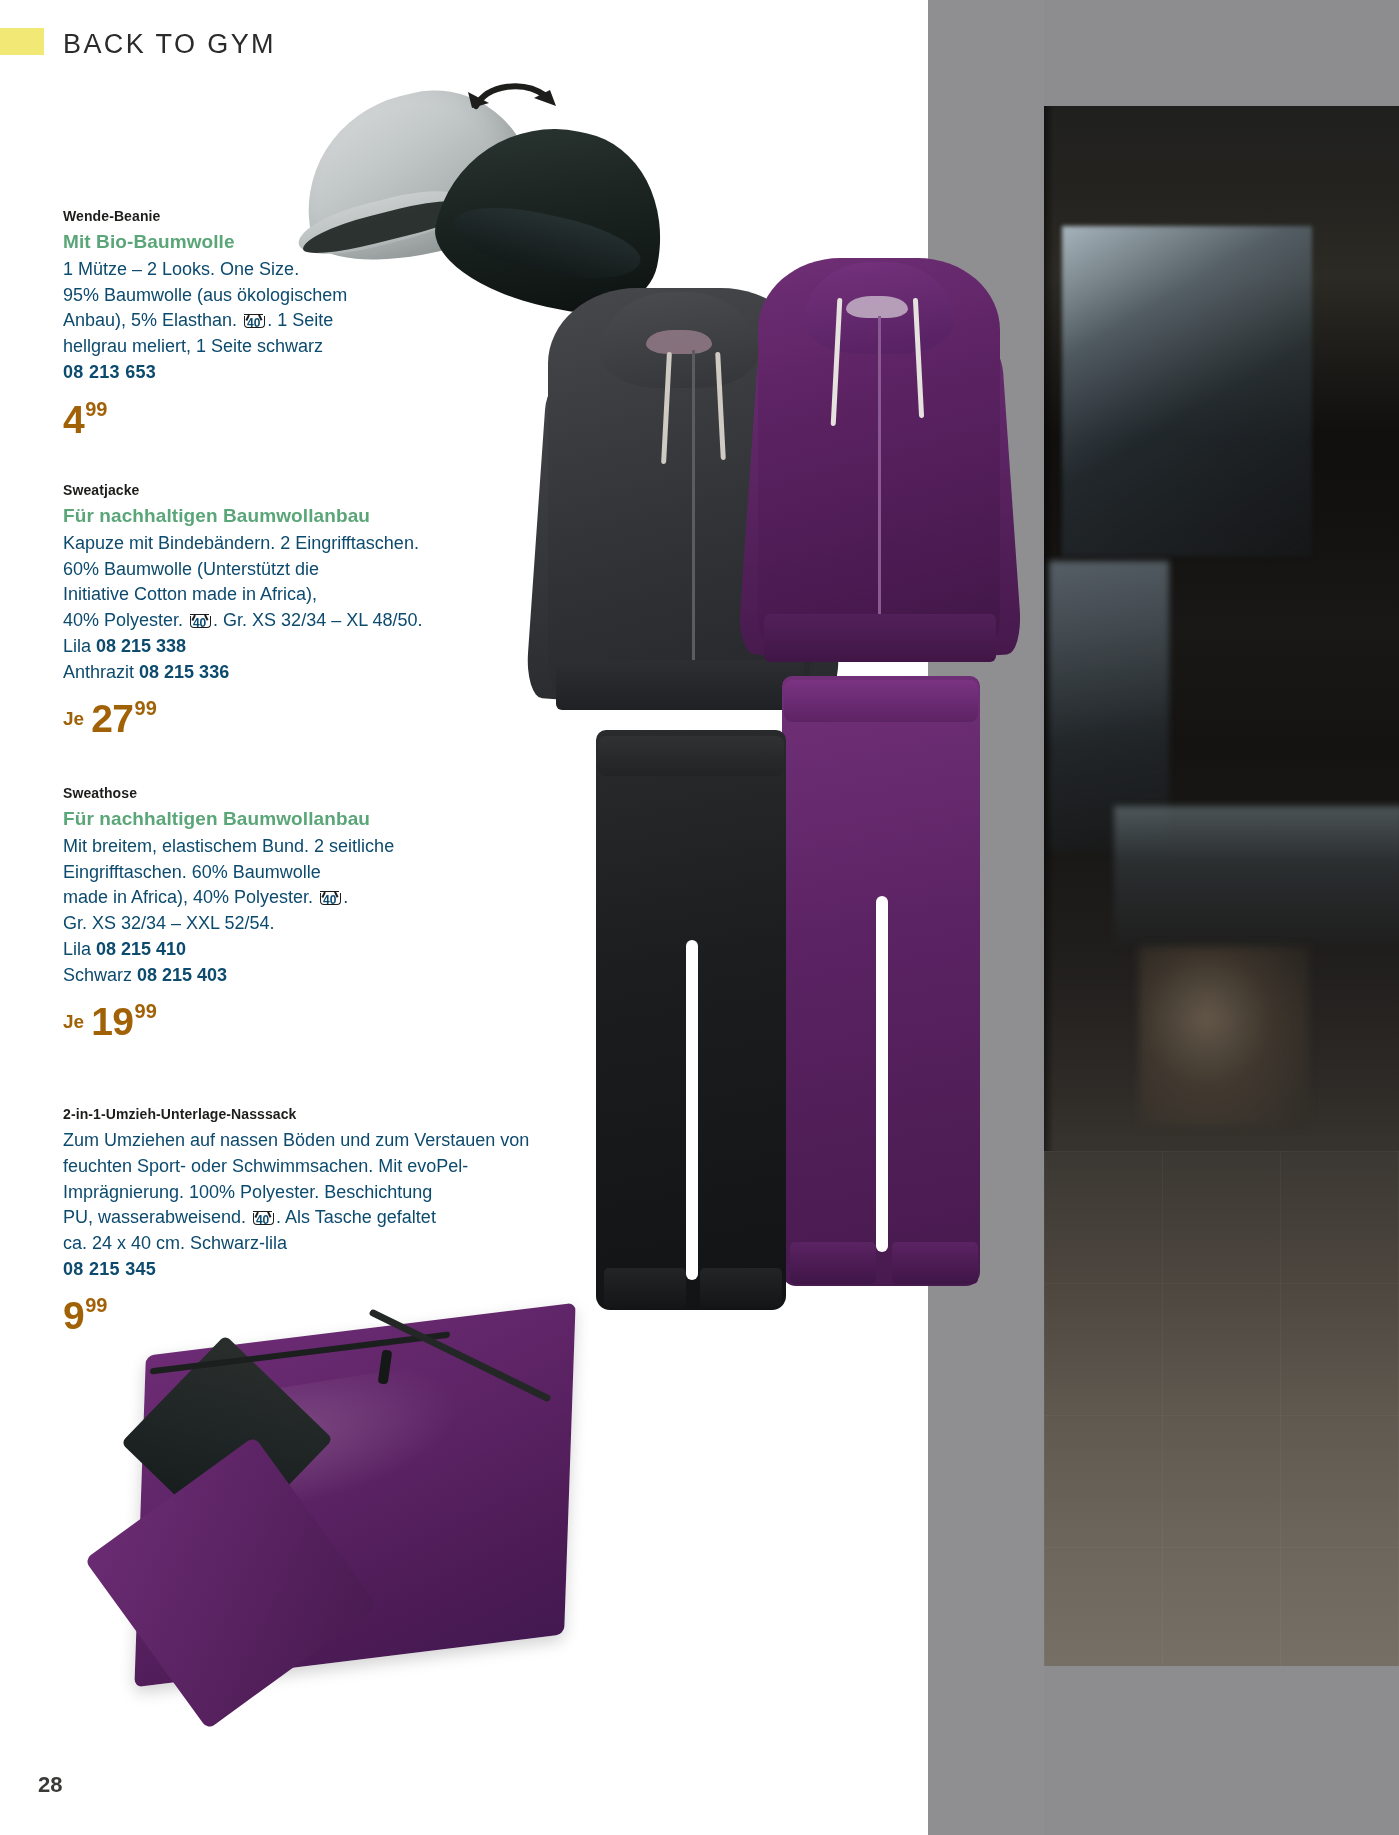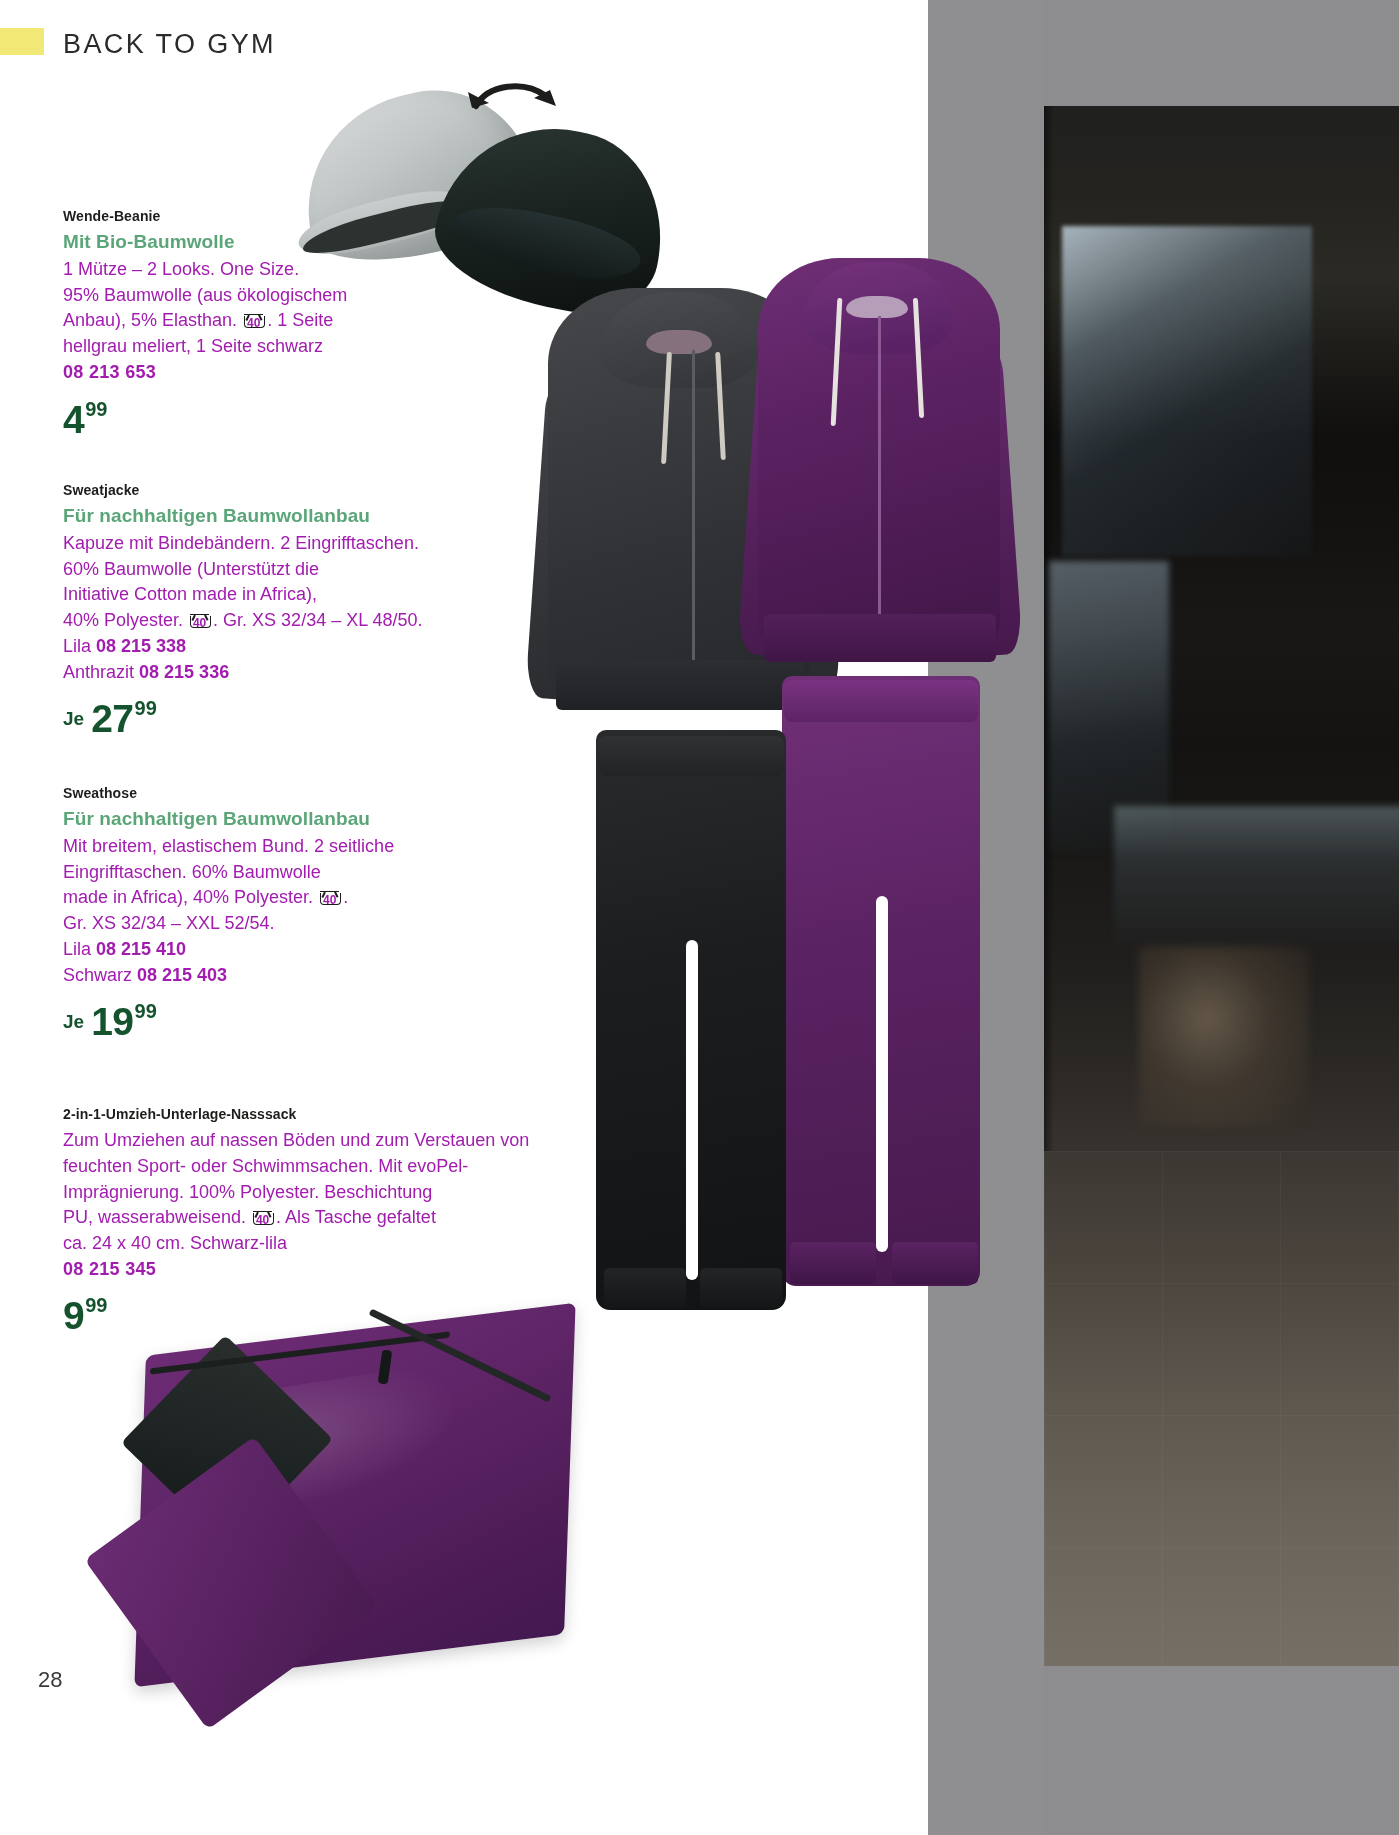--- a/index.html
+++ b/index.html
@@ -169,34 +169,34 @@
     font-size: 19px;
     font-weight: bold;
     color: #5aa678;
     letter-spacing: .1px;
     margin-bottom: 3px;
     line-height: 1.25;
   }
   .p-desc {
     font-size: 18px;
     line-height: 1.43;
-    color: #a21caf;
+    color: #0c4a6e;
     font-weight: 400;
   }
   .p-desc .num { font-weight: bold; }
   .artnr {
     font-size: 18px;
     font-weight: bold;
     line-height: 1.43;
     letter-spacing: .3px;
   }
   .price {
     margin-top: 13px;
     font-weight: bold;
-    color: #14532d;
+    color: #a16207;
     line-height: 1;
     white-space: nowrap;
   }
   .price .je {
     font-size: 19px;
     font-weight: bold;
     margin-right: 7px;
     vertical-align: 7px;
   }
   .price .main {
@@ -256,23 +256,24 @@
     font-size: 12px;
     font-weight: bold;
     line-height: 10px;
     font-family: "Liberation Sans", sans-serif;
   }
 
   
   .pagenum {
     position: absolute;
     left: 38px;
-    top: 1667px;
+    top: 1772px;
     font-size: 22px;
     color: #3a3a38;
+    font-weight: bold;
   }
 
   
   .art { position: absolute; }
 
   
   .beanie-grey {
     left: 300px; top: 95px;
     width: 230px; height: 160px;
     background: linear-gradient(160deg, #d8dbdb 0%, #c2c7c7 38%, #aab0b0 72%, #9aa1a1 100%);

